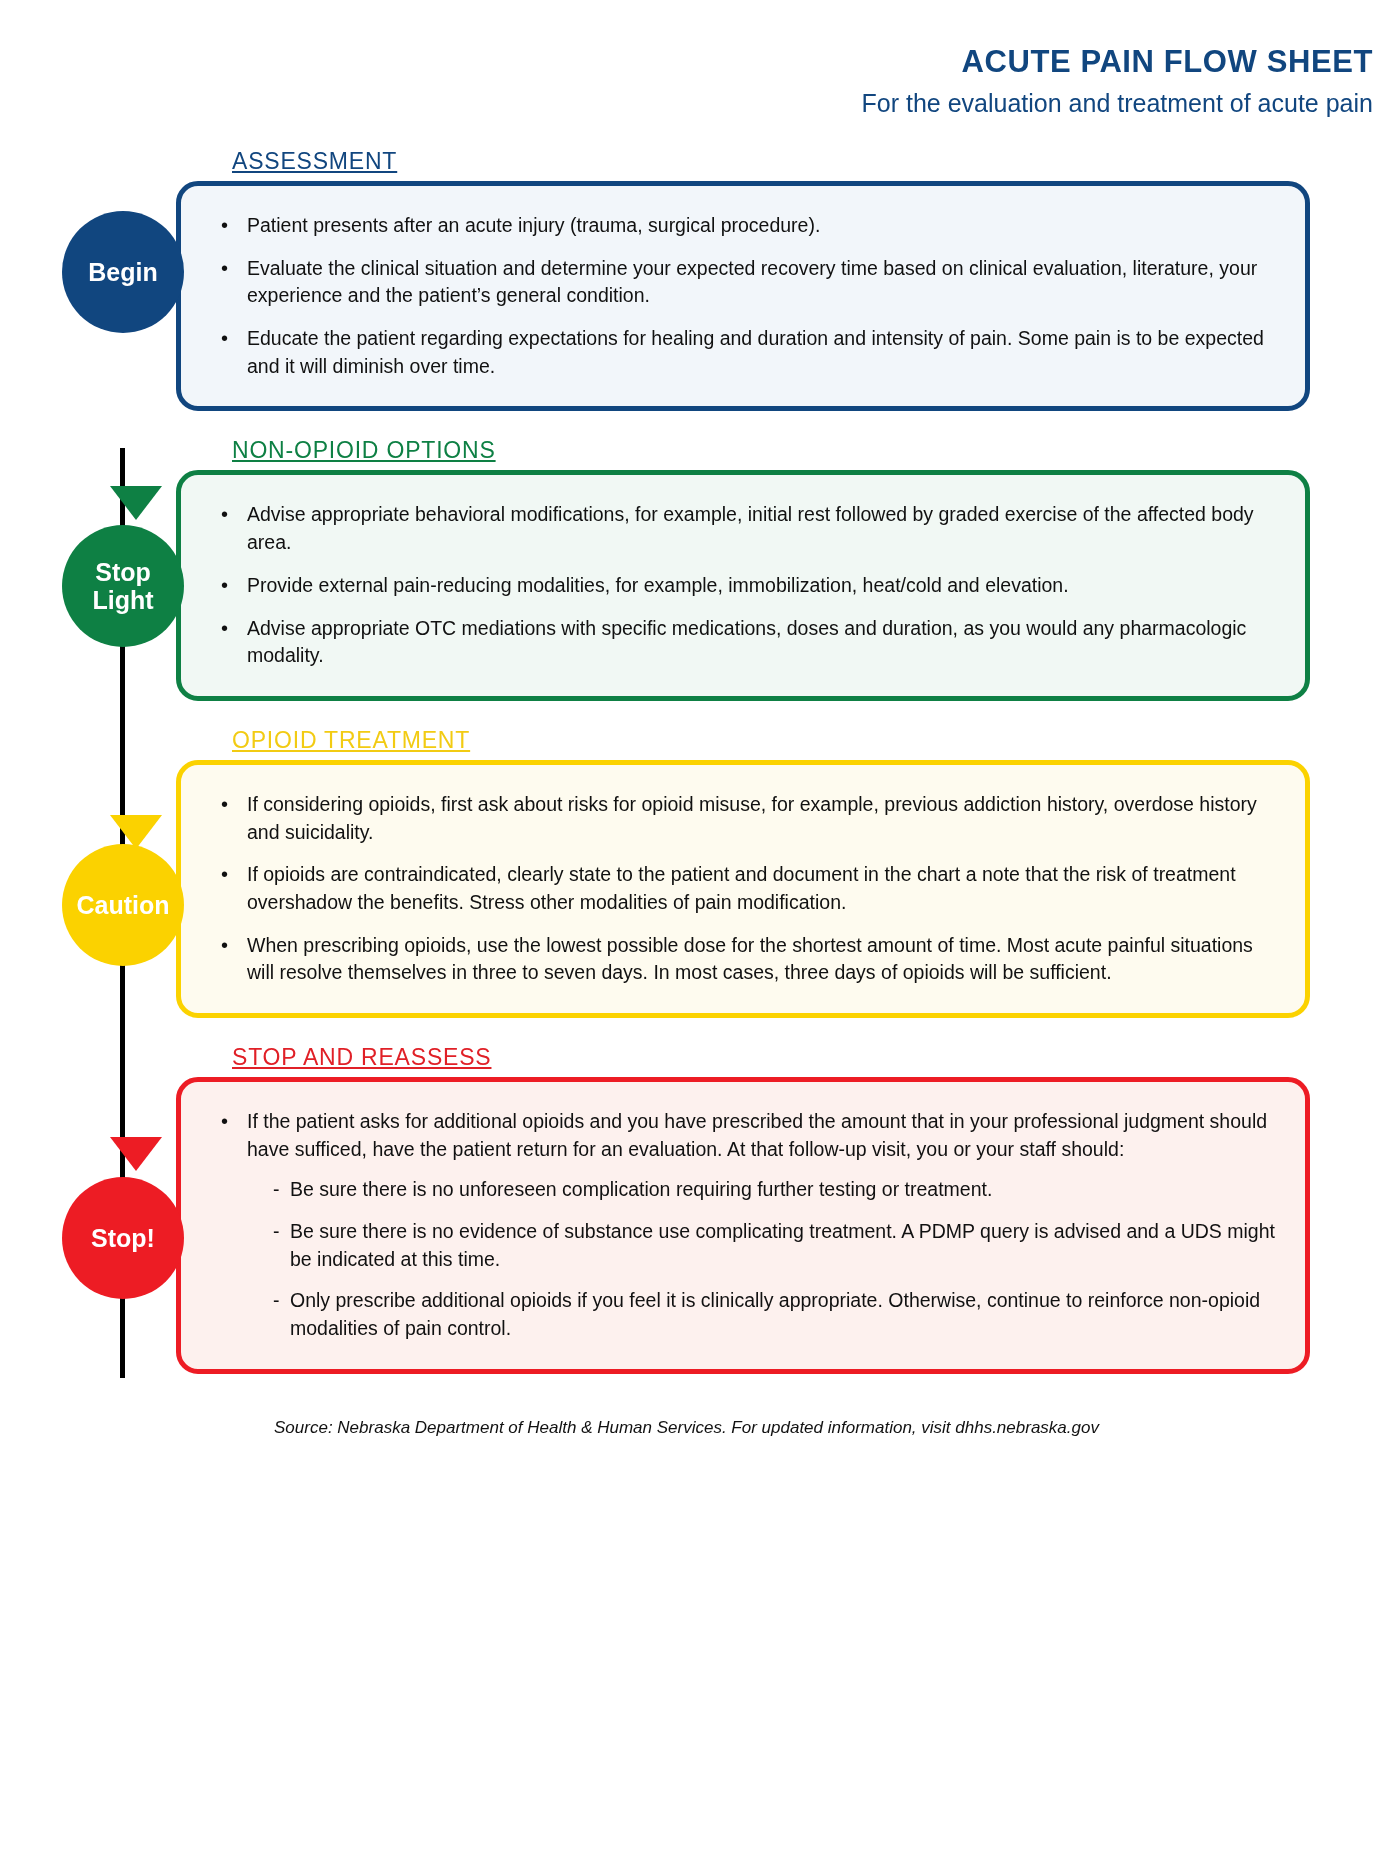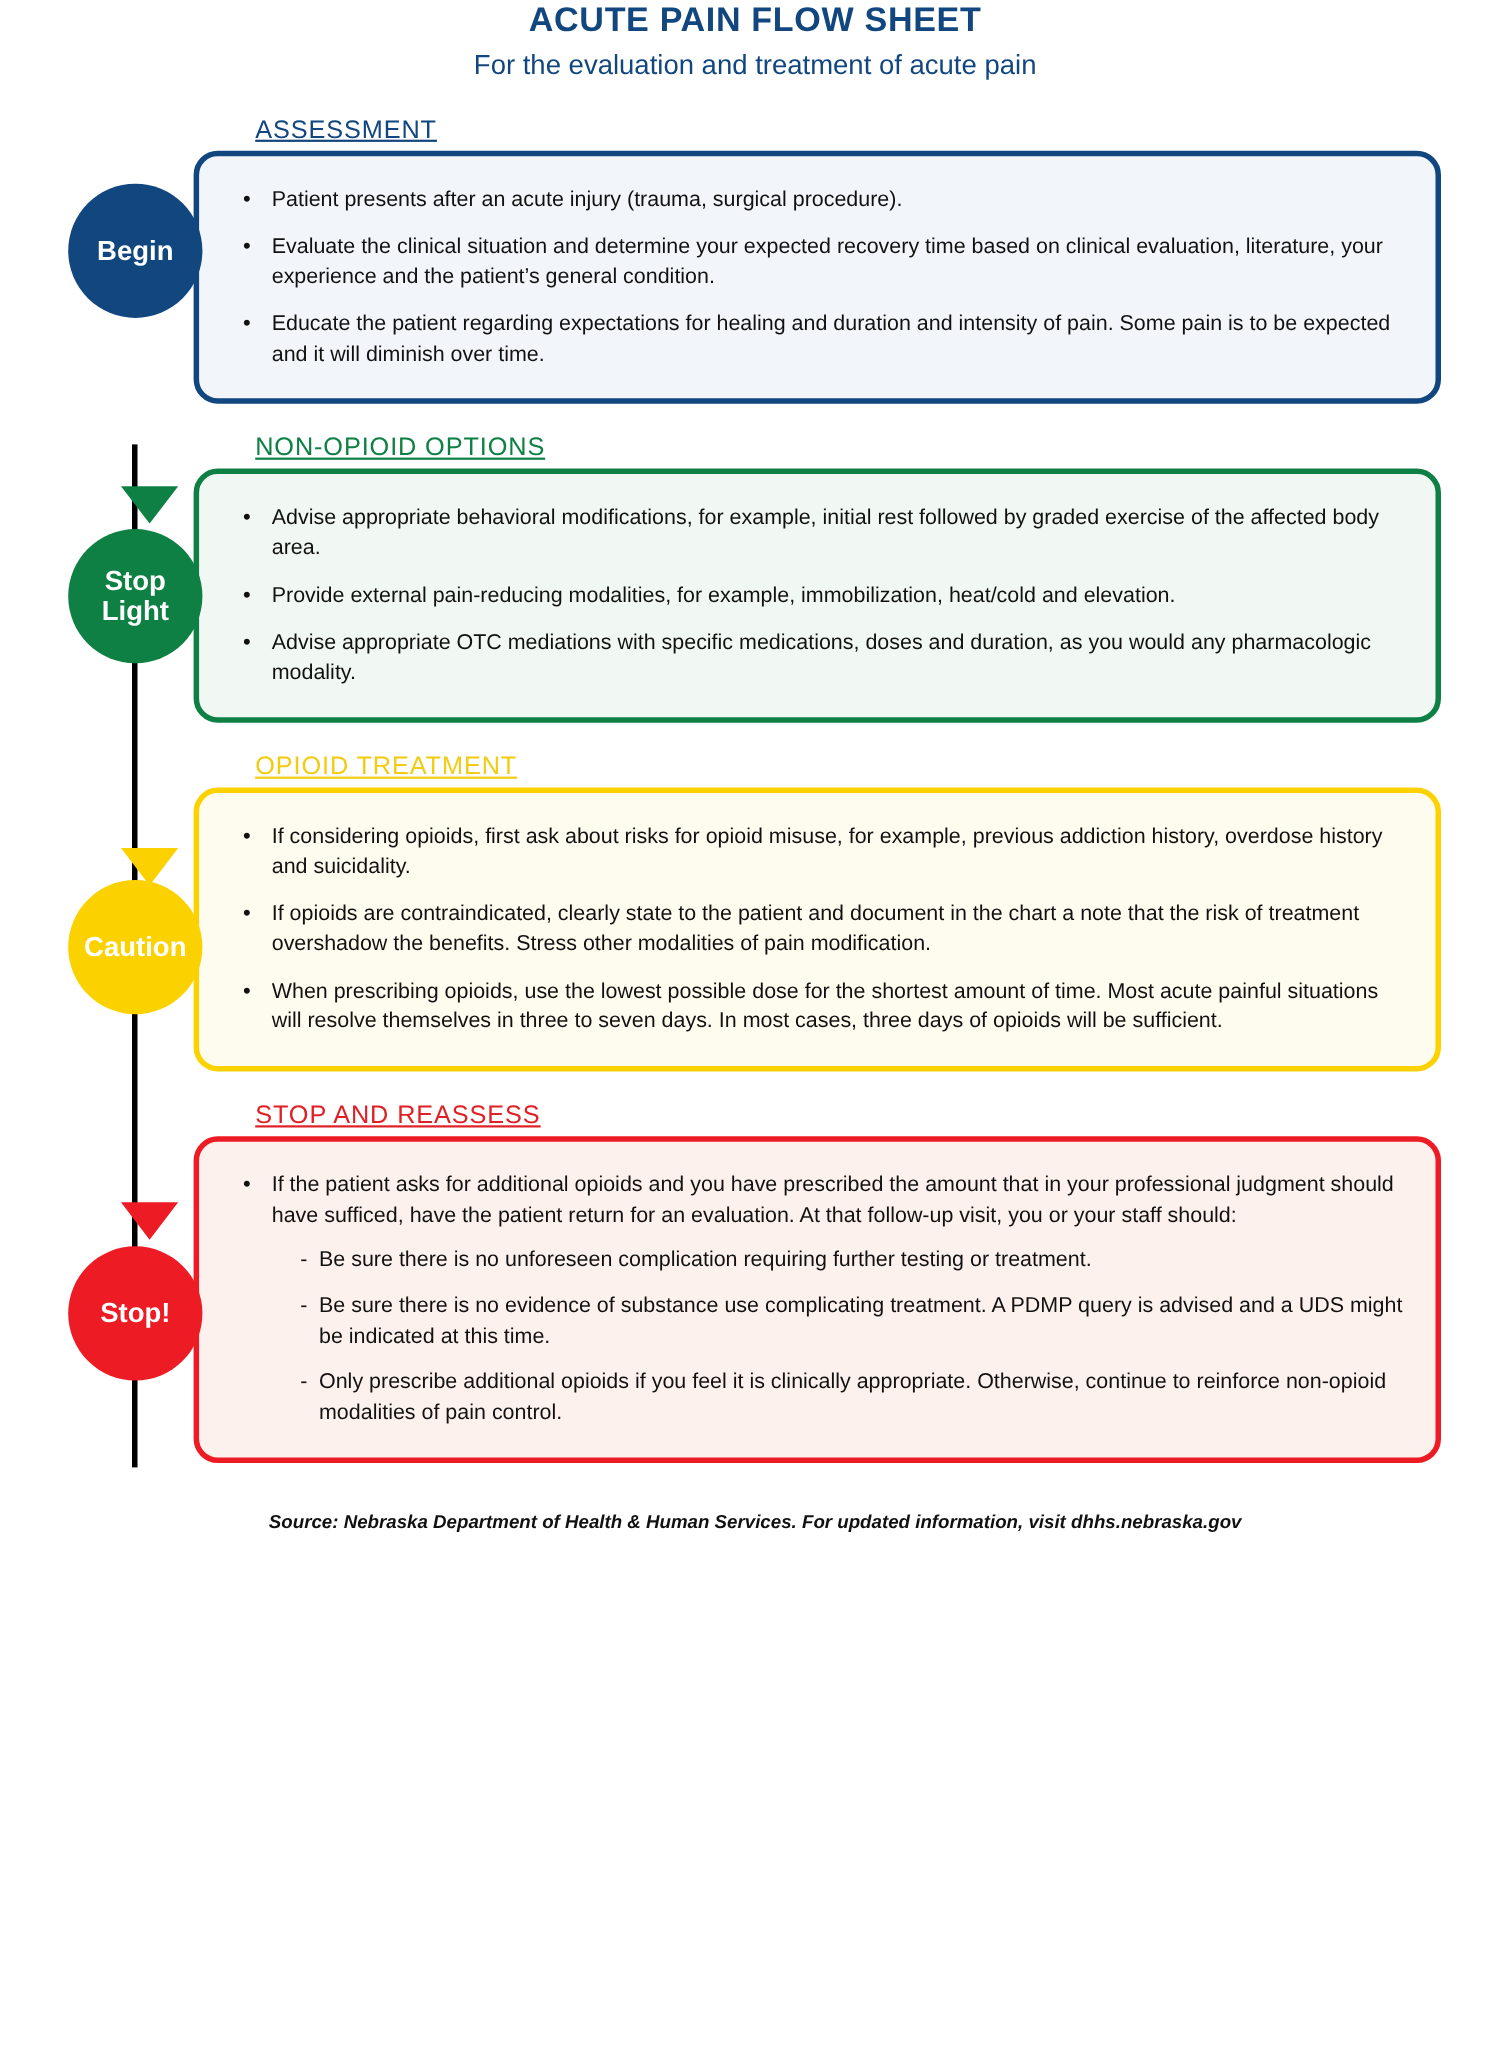--- a/index.html
+++ b/index.html
@@ -13,21 +13,21 @@
 
   .page {
     position: relative;
     width: 1373px;
     height: 1862px;
     background: #ffffff;
     overflow: hidden;
   }
 
   
-  .header { text-align: center; }
+  .header { text-align: right; padding-top: 44px; }
 
   .main-title {
     font-size: 31px;
     font-weight: bold;
     letter-spacing: 0.6px;
     color: #0f4c81;
     color: #11467f;
   }
 
   .sub-title {
@@ -187,21 +187,21 @@
   .s-yellow .node { top: 84px; }
   .s-yellow .arrow { top: 55px; }
   .s-red    .node { top: 100px; }
   .s-red    .arrow { top: 60px; }
 
   
   .footer {
     text-align: center;
     font-size: 17px;
     font-style: italic;
-    font-weight: bold;
+    font-weight: normal;
     color: #111111;
     margin-top: 44px;
   }
 </style>
 </head>
 <body>
 
 <div class="page">
 
   <div class="header">

